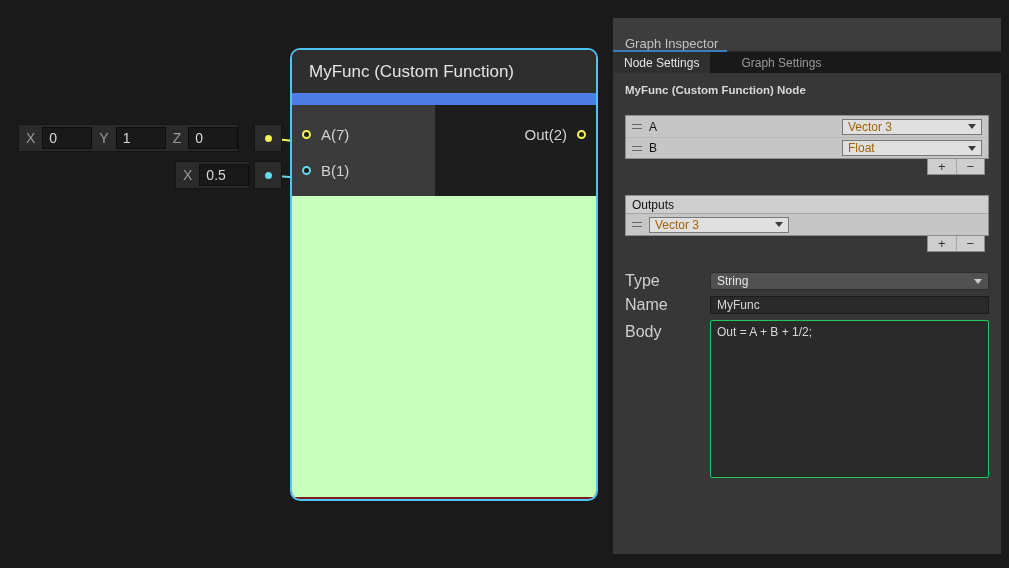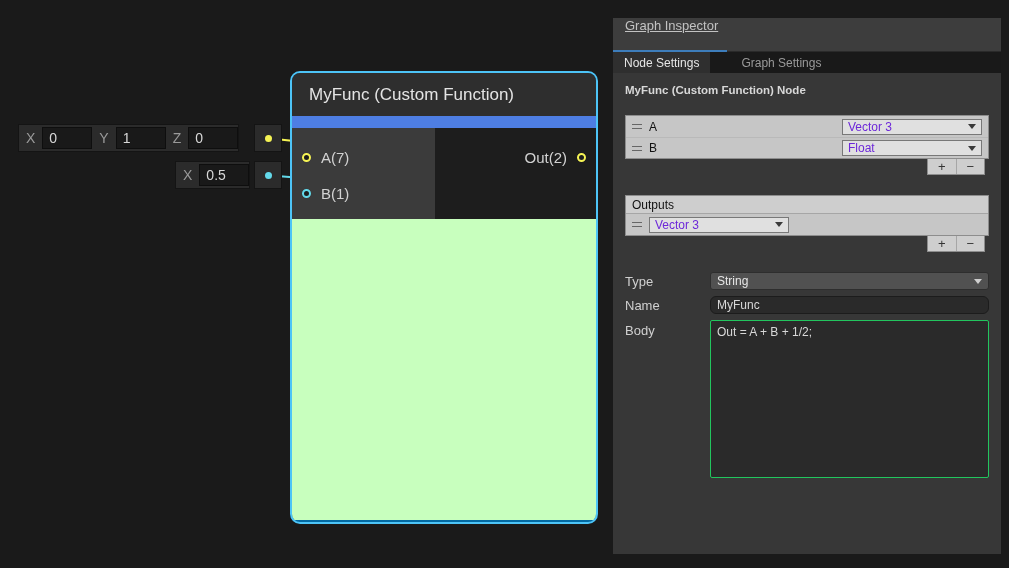--- a/index.html
+++ b/index.html
@@ -15,73 +15,73 @@
                      width:50px; display:flex; align-items:center; padding:0 6px; margin:2px 0; }
   .conn-box { position:absolute; width:28px; height:28px; background:#2b2b2b; border:1px solid #141414;
               display:flex; align-items:center; justify-content:center; }
   .dot { width:7px; height:7px; border-radius:50%; }
   .dot.yellow { background:#f5f354; }
   .dot.cyan   { background:#63d9ea; }
 
   svg.wires { position:absolute; left:0; top:0; width:620px; height:568px; pointer-events:none; }
 
   
-  .node { position:absolute; left:290px; top:71px; width:308px; height:453px;
-          border:2px solid #4dc4f7; border-radius:10px; overflow:hidden; background:#0369a1; }
+  .node { position:absolute; left:290px; top:48px; width:308px; height:453px;
+          border:2px solid #4dc4f7; border-radius:10px; overflow:hidden; background:#7f1d1d; }
   .node-header { height:43px; display:flex; align-items:center; padding-left:17px;
                  background:#2e2e2e; color:#e4e4e4; font-size:17px; }
   .node-bluebar { height:12px; background:#4e7ee3; }
   .node-ports { position:relative; height:91px; }
   .ports-left  { position:absolute; left:0; top:0; bottom:0; width:143px; background:#3b3b3b; }
   .ports-right { position:absolute; left:143px; top:0; bottom:0; right:0; background:#1d1d1d; }
   .port-row { position:absolute; display:flex; align-items:center; gap:10px; height:20px; }
   .port-row.out { flex-direction:row-reverse; }
   .port-circle { width:9px; height:9px; border-radius:50%; background:#1d1d1d; flex:0 0 auto; }
   .port-circle.yellow { border:2px solid #f5f354; }
   .port-circle.cyan   { border:2px solid #63d9ea; }
   .port-label { color:#d2d2d2; font-size:15px; }
   .node-preview { height:301px; background:#c8ffbe; }
 
   
   .inspector { position:absolute; left:613px; top:18px; width:388px; height:536px; background:#373737; }
-  .insp-header { position:relative; height:34px; background:#3d3d3d; display:flex; align-items:flex-start;
-                 padding-left:12px; color:#c2c2c2; font-size:13px; border-bottom:1px solid #2a2a2a;text-decoration:underline; }
+  .insp-header { position:relative; height:34px; background:#3d3d3d; display:flex; align-items:flex-end;
+                 padding-left:12px; color:#c2c2c2; font-size:13px; border-bottom:1px solid #2a2a2a; }
   .insp-underline { position:absolute; left:0; bottom:-1px; width:114px; height:2px; background:#3d7dbb; }
   .tabbar { height:21px; background:#191919; display:flex; align-items:stretch; font-size:12px;gap:20px; }
   .tab { display:flex; align-items:center; padding:0 11px; color:#9a9a9a; cursor:default; }
   .tab.active { color:#e6e6e6; background:#2f2f2f; }
   .insp-content { padding:0 12px; }
   .insp-node-title { margin-top:11px; font-size:11.5px; font-weight:bold; color:#d8d8d8; }
 
   .list-box { border:1px solid #8d8d8d; background:#c6c6c6; }
   .list-box.inputs { margin-top:19px; }
   .list-box.outputs { margin-top:20px; }
   .list-header { height:18px; background:#cecece; border-bottom:1px solid #a6a6a6; display:flex;
                  align-items:center; padding-left:6px; font-size:12px; color:#111; }
   .list-row { height:21px; display:flex; align-items:center; padding:0 6px; gap:7px; }
   .list-row + .list-row { border-top:1px solid #b9b9b9; }
   .drag-icon { width:10px; height:5px; border-top:1px solid #666; border-bottom:1px solid #666; flex:0 0 auto; }
   .row-name { flex:1; font-size:12px; color:#111; }
   .light-dd { width:140px; height:16px; background:#e0e0e0; border:1px solid #787878; display:flex;
-              align-items:center; justify-content:space-between; padding:0 5px; font-size:12px; color:#6d28d9; }
+              align-items:center; justify-content:space-between; padding:0 5px; font-size:12px; color:#a16207; }
   .tri-dn-dark  { width:0; height:0; border-left:4px solid transparent; border-right:4px solid transparent; border-top:5px solid #3a3a3a; }
   .tri-dn-light { width:0; height:0; border-left:4px solid transparent; border-right:4px solid transparent; border-top:5px solid #cfcfcf; }
   .list-footer { width:58px; height:16px; margin-left:auto; margin-right:4px; background:#cecece;
                  border:1px solid #8d8d8d; border-top:none; display:flex; }
   .mini-btn { flex:1; display:flex; align-items:center; justify-content:center; font-size:13px; color:#333; cursor:default; }
   .mini-btn + .mini-btn { border-left:1px solid #a6a6a6; }
 
   .field-row { display:flex; align-items:center; margin-top:6px; }
   .field-row.first { margin-top:20px; }
   .field-row.top { align-items:flex-start; }
-  .field-label { width:85px; font-size:13px; color:#d0d0d0; flex:0 0 auto; }
+  .field-label { width:85px; font-size:16px; color:#d0d0d0; flex:0 0 auto; }
   .dark-dd { flex:1; height:18px; background:#515151; border:1px solid #2e2e2e; border-radius:3px;
              display:flex; align-items:center; justify-content:space-between; padding:0 6px;
              font-size:12px; color:#e6e6e6; }
-  .dark-input { flex:1; height:18px; background:#2a2a2a; border:1px solid #1c1c1c; border-radius:6px;
+  .dark-input { flex:1; height:18px; background:#2a2a2a; border:1px solid #1c1c1c; border-radius:0;
                 color:#d8d8d8; font-size:12px; padding:0 6px; font-family:inherit; outline:none; }
   .dark-textarea { flex:1; height:158px; background:#2a2a2a; border:1px solid #22c55e; border-radius:2px;
                    color:#d8d8d8; font-size:12px; padding:4px 6px; font-family:inherit; resize:none; outline:none; }
 </style>
 </head>
 <body>
 
 <div class="stage">
 
   <svg class="wires">

